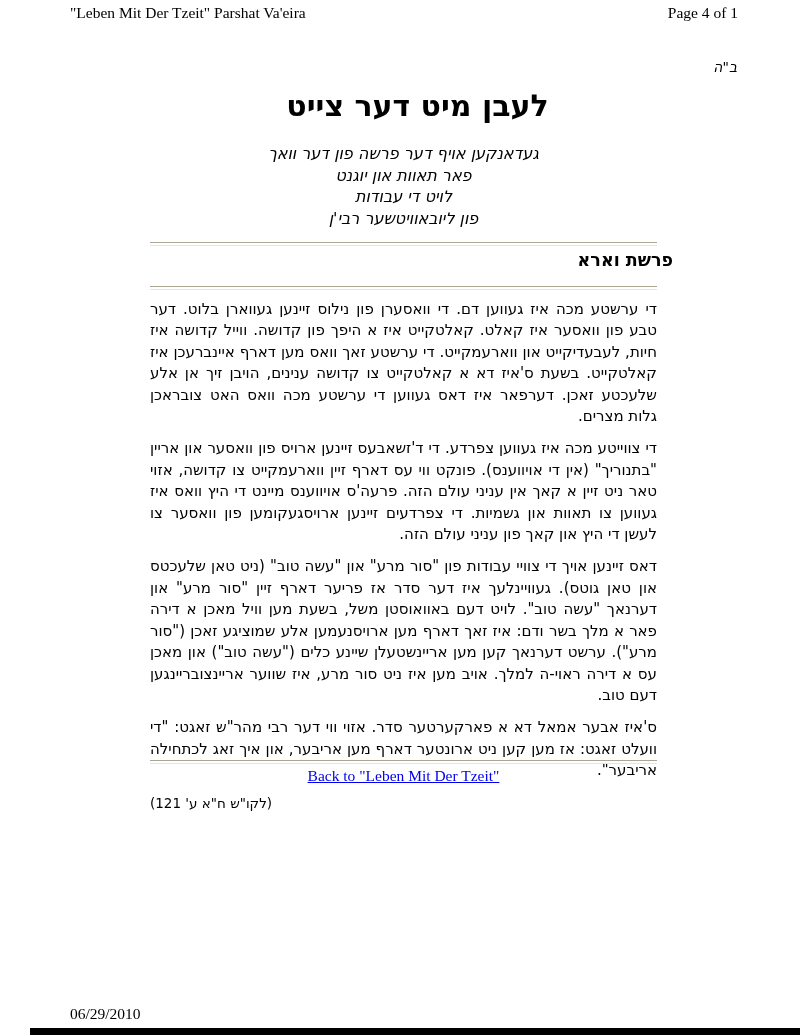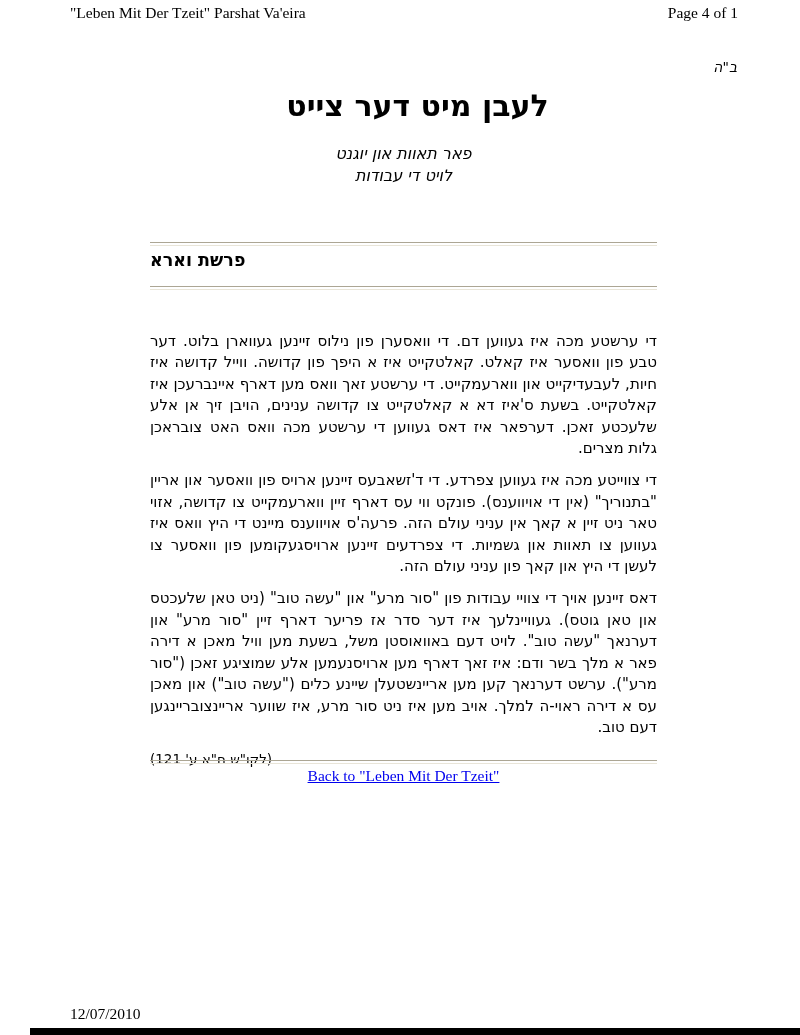--- a/index.html
+++ b/index.html
@@ -9,24 +9,24 @@
   .print-header{position:absolute;top:4px;left:70px;right:62px;display:flex;
         justify-content:space-between;font-size:15.5px;}
   .bh{position:absolute;top:59px;right:63px;font-size:14px;font-style:italic;direction:rtl;}
   .title{position:absolute;top:88px;left:164px;width:507px;margin:0;text-align:center;
         font-size:30px;font-weight:bold;direction:rtl;}
   .subtitle{position:absolute;top:143px;left:150px;width:507px;text-align:center;
         font-style:italic;font-size:16px;line-height:21.5px;direction:rtl;}
   .rule{position:absolute;left:150px;width:507px;height:2px;
         border-top:1px solid #aca694;border-bottom:1px solid #e9e5d8;}
   .rule-1{top:242px;} .rule-2{top:286px;} .rule-3{top:760px;}
-  .section-title{position:absolute;top:250px;left:150px;width:507px;margin:0;
-        text-align:left;font-size:17.5px;font-weight:bold;direction:rtl;}
+  .section-title{position:absolute;top:250px;left:166px;width:507px;margin:0;
+        text-align:right;font-size:17.5px;font-weight:bold;direction:rtl;}
   .article{position:absolute;top:299px;left:150px;width:507px;direction:rtl;
-        font-size:15px;line-height:21.4px;text-align:justify;margin-top:32px;}
+        font-size:15px;line-height:21.4px;text-align:justify;}
   .article p{margin:0 0 11px 0;}
   .citation{text-align:left;direction:rtl;font-size:13.5px;margin-top:1px;}
   .back-link-row{position:absolute;top:766px;left:150px;width:507px;text-align:center;}
   .back-link{font-family:"Liberation Serif",serif;font-size:15.5px;color:#0000EE;
         text-decoration:underline;cursor:pointer;}
   .print-footer{position:absolute;top:1005px;left:70px;right:62px;display:flex;
         justify-content:space-between;font-size:15.5px;}
   .bottom-bar{position:absolute;top:1028px;left:30px;right:0;height:7px;background:#000000;}
 </style>
 </head>
@@ -37,40 +37,43 @@
   <div class="print-header latin">
     <span>"Leben Mit Der Tzeit" Parshat Va'eira</span>
     <span>Page 4 of 1</span>
   </div>
 
   <div class="bh">ב"ה</div>
 
   <h1 class="title">לעבן מיט דער צייט</h1>
 
   <div class="subtitle">
+    <div>געדאנקען אויף דער פרשה פון דער וואך</div>
     <div>פאר תאוות און יוגנט</div>
     <div>לויט די עבודות</div>
+    <div>פון ליובאוויטשער רבי'ן</div>
   </div>
 
   <div class="rule rule-1"></div>
   <h2 class="section-title">פרשת וארא</h2>
   <div class="rule rule-2"></div>
 
   <div class="article">
     <p>די ערשטע מכה איז געווען דם. די וואסערן פון נילוס זיינען געווארן בלוט. דער טבע פון וואסער איז קאלט. קאלטקייט איז א היפך פון קדושה. ווייל קדושה איז חיות, לעבעדיקייט און ווארעמקייט. די ערשטע זאך וואס מען דארף איינברעכן איז קאלטקייט. בשעת ס'איז דא א קאלטקייט צו קדושה ענינים, הויבן זיך אן אלע שלעכטע זאכן. דערפאר איז דאס געווען די ערשטע מכה וואס האט צובראכן גלות מצרים.</p>
     <p>די צווייטע מכה איז געווען צפרדע. די ד'זשאבעס זיינען ארויס פון וואסער און אריין "בתנוריך" (אין די אויווענס). פונקט ווי עס דארף זיין ווארעמקייט צו קדושה, אזוי טאר ניט זיין א קאך אין עניני עולם הזה. פרעה'ס אויווענס מיינט די היץ וואס איז געווען צו תאוות און גשמיות. די צפרדעים זיינען ארויסגעקומען פון וואסער צו לעשן די היץ און קאך פון עניני עולם הזה.</p>
     <p>דאס זיינען אויך די צוויי עבודות פון "סור מרע" און "עשה טוב" (ניט טאן שלעכטס און טאן גוטס). געוויינלעך איז דער סדר אז פריער דארף זיין "סור מרע" און דערנאך "עשה טוב". לויט דעם באוואוסטן משל, בשעת מען וויל מאכן א דירה פאר א מלך בשר ודם: איז זאך דארף מען ארויסנעמען אלע שמוציגע זאכן ("סור מרע"). ערשט דערנאך קען מען אריינשטעלן שיינע כלים ("עשה טוב") און מאכן עס א דירה ראוי-ה למלך. אויב מען איז ניט סור מרע, איז שווער אריינצובריינגען דעם טוב.</p>
+    <p>ס'איז אבער אמאל דא א פארקערטער סדר. אזוי ווי דער רבי מהר"ש זאגט: "די וועלט זאגט: אז מען קען ניט ארונטער דארף מען אריבער, און איך זאג לכתחילה אריבער".</p>
     <div class="citation">(לקו"ש ח"א ע' 121)</div>
   </div>
 
   <div class="rule rule-3"></div>
 
   <div class="back-link-row">
     <a href="#" class="back-link">Back to "Leben Mit Der Tzeit"</a>
   </div>
 
   <div class="print-footer latin">
-    <span>12/07/2010</span>
+    <span>06/29/2010</span>
   </div>
 
   <div class="bottom-bar"></div>
 
 </div>
 
 </body></html>

